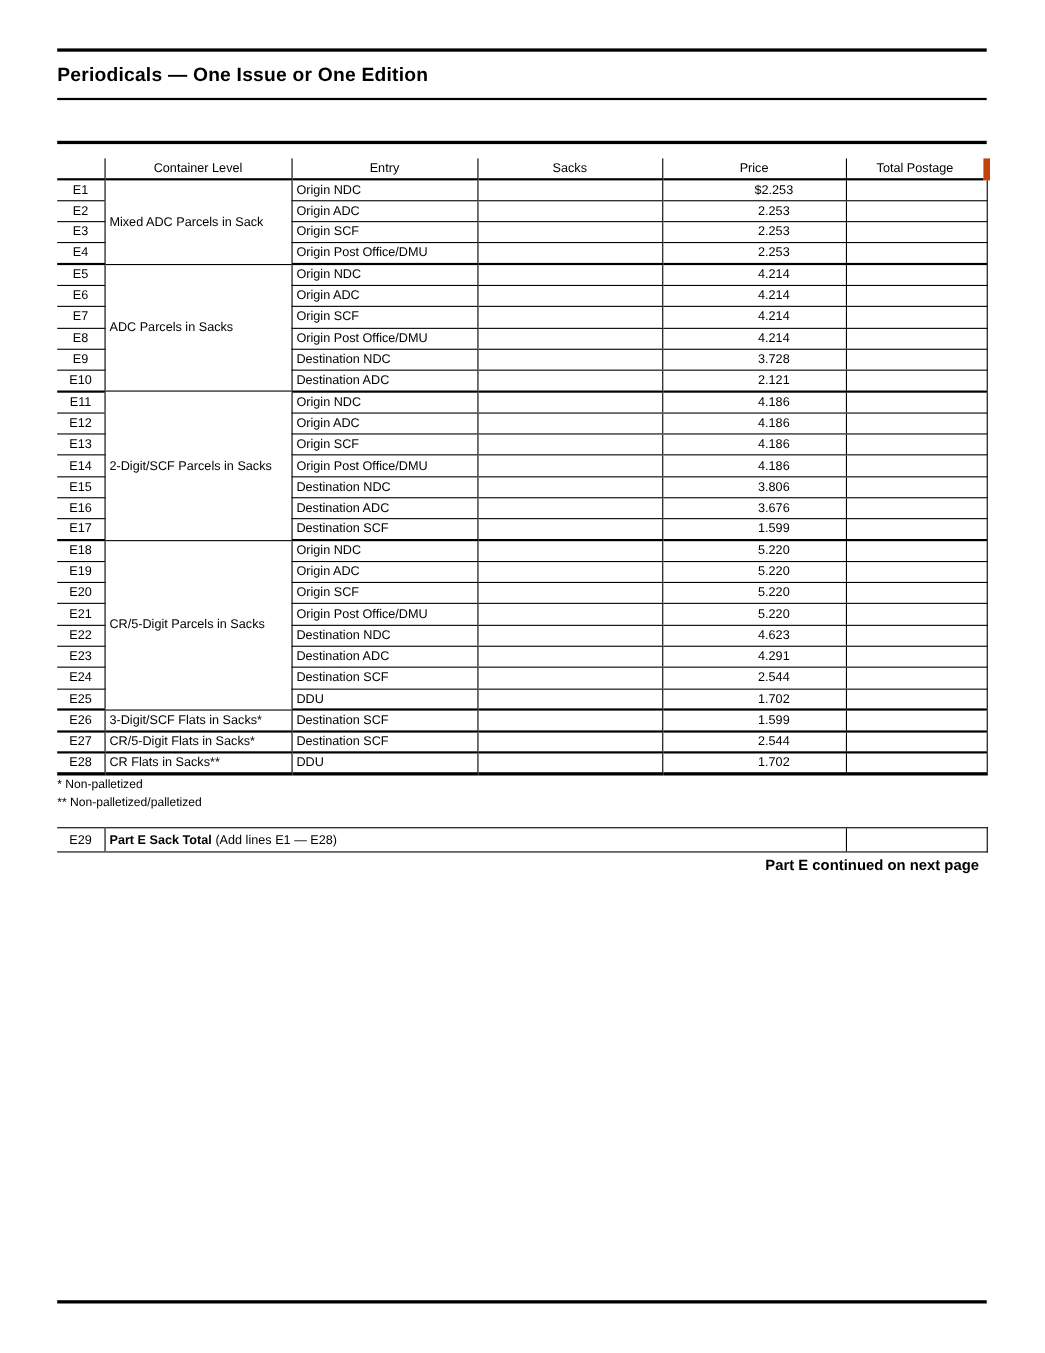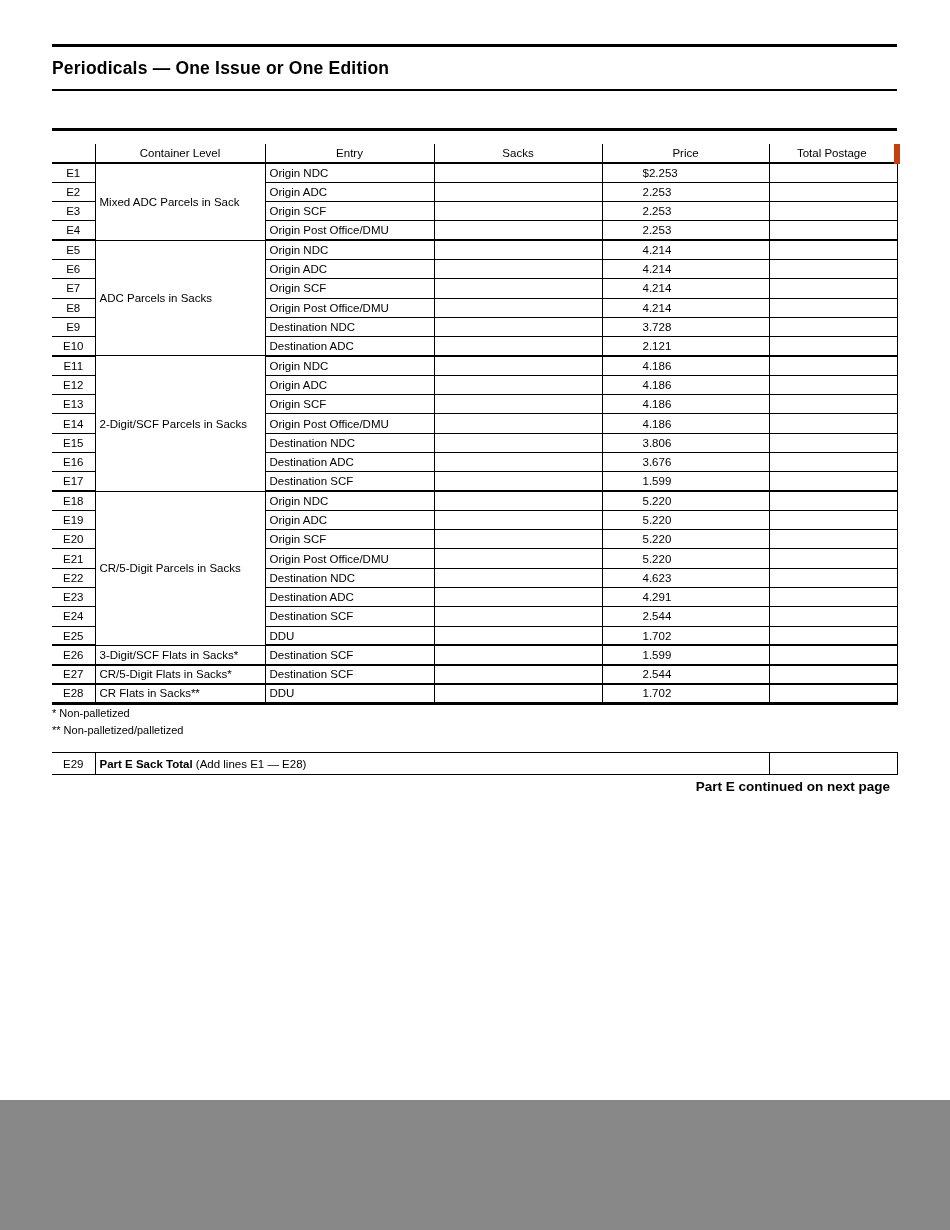--- a/index.html
+++ b/index.html
@@ -1,20 +1,20 @@
 <!DOCTYPE html>
 <html><head>
 <meta charset="utf-8">
 <style>
   * { margin: 0; padding: 0; box-sizing: border-box; }
   html, body { background: #888; }
   .page {
     position: relative;
     width: 950px;
-    height: 1100px;
+    height: 1230px;
     background: #ffffff;
     font-family: "Liberation Sans", sans-serif;
     color: #000;
     margin: 0 auto;
     overflow: hidden;
     text-decoration: underline;
   }
   .abs { position: absolute; left: 52px; width: 845px; }
   .rule { background: #000; }
   .rule-thick { height: 3px; }
@@ -34,21 +34,21 @@
   table.price-table tbody tr { height: 19.3px; }
   table.price-table th { text-align: center; border-bottom: 2px solid #000; border-left: 1px solid #000; }
   table.price-table th:first-child { border-left: none; }
   table.price-table th:last-child { border-right: 6px solid #c2410c; }
   table.price-table td { border-left: 1px solid #000; border-bottom: 1px solid #000; vertical-align: middle; }
   table.price-table td.line-cell { border-left: none; text-align: center; }
   table.price-table td:last-child { border-right: 1px solid #000; }
   table.price-table tr.group-end td { border-bottom-width: 2px; }
   table.price-table tr.table-end td { border-bottom-width: 3px; }
   td.container-cell, td.entry-cell { padding-left: 4px; text-align: left; margin-top: 12px; }
-  td.price-cell { padding-right: 4px; text-align: left; padding-left: 40px; }
+  td.price-cell { padding-right: 4px; text-align: center; padding-left: 40px; }
 
   .footnote { font-size: 11px; }
   .pos-footnote-1 { top: 707px; }
   .pos-footnote-2 { top: 724px; }
 
   table.total-table { top: 752px; border-collapse: collapse; table-layout: fixed; width: 845px; }
   table.total-table tr { height: 22px; }
   table.total-table td {
     font-size: 11.5px; border-top: 1px solid #000; border-bottom: 1px solid #000;
     vertical-align: middle; white-space: nowrap; overflow: hidden;

